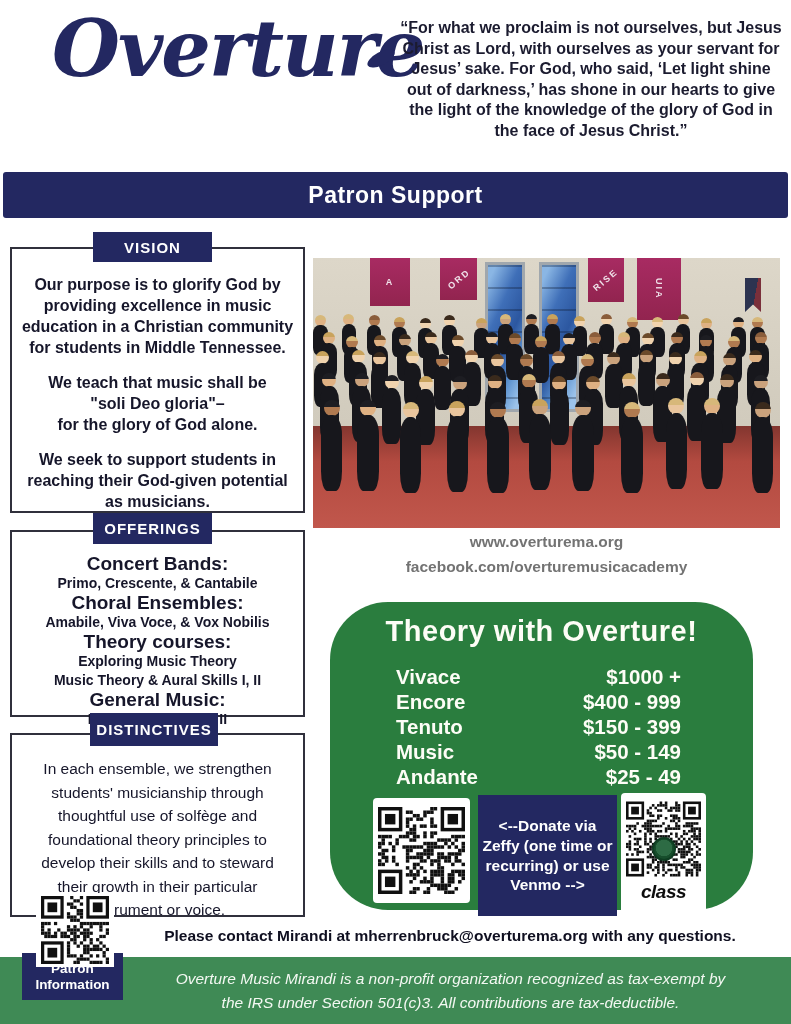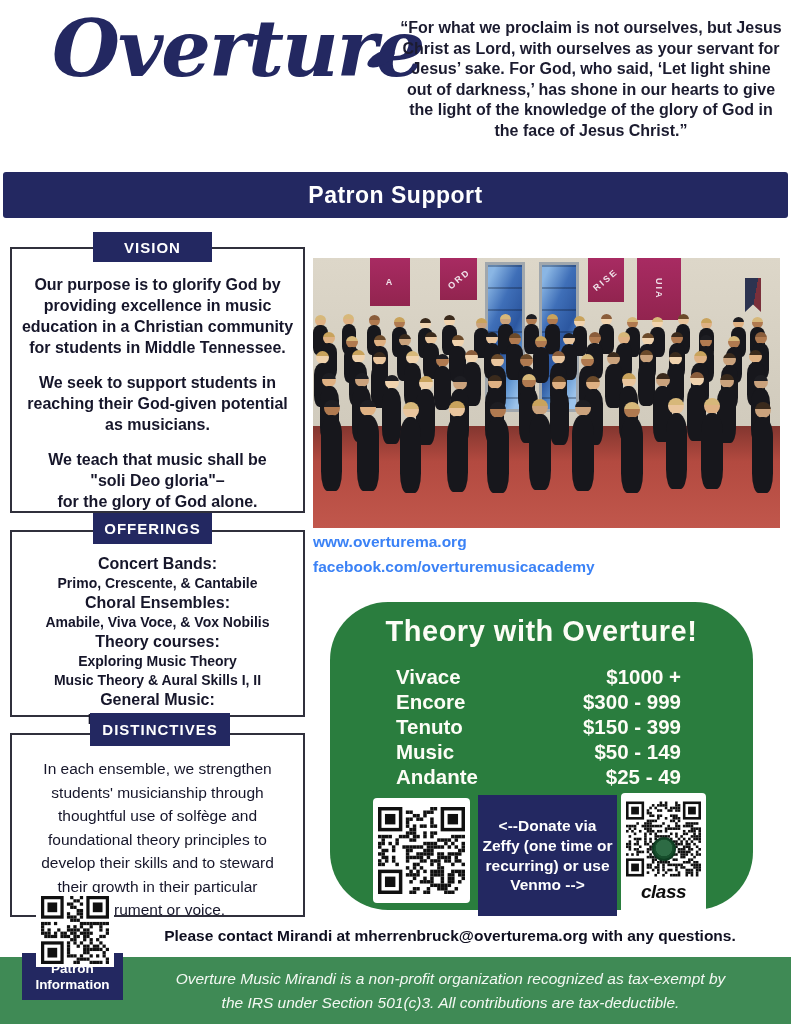--- a/index.html
+++ b/index.html
@@ -23,28 +23,28 @@
   .banner{position:absolute;left:3px;top:172px;width:785px;height:46px;background:var(--navy);
     border-radius:3px;display:flex;align-items:center;justify-content:center;
     color:#fff;font-size:23px;font-weight:700;letter-spacing:.5px;}
 
   
   .sec-label{position:absolute;background:var(--navy);color:#fff;display:flex;
     align-items:center;justify-content:center;font-weight:700;font-size:15px;
     letter-spacing:1px;z-index:3;}
   .lbl-vision{left:93px;top:232px;width:119px;height:30px;}
   .lbl-offerings{left:93px;top:513px;width:119px;height:31px;}
-  .lbl-distinctives{left:90px;top:713px;width:140px;height:33px;}
+  .lbl-distinctives{left:90px;top:713px;width:128px;height:33px;}
   .wbox{position:absolute;left:10px;width:295px;background:#fff;border:2px solid #30303c;
     box-sizing:border-box;text-align:center;z-index:2;}
   .box-vision{top:247px;height:266px;padding-top:25px;}
   .box-vision p{margin:0 6px 14px 6px;font-size:16px;font-weight:700;line-height:21px;
     white-space:pre-line;}
   .box-offerings{top:530px;height:187px;padding-top:22px;}
-  .off-head{font-size:16px;font-weight:700;line-height:20px;}
+  .off-head{font-size:19px;font-weight:700;line-height:20px;}
   .off-detail{font-size:14px;font-weight:700;line-height:19px;white-space:pre-line;}
   .box-distinctives{top:733px;height:184px;padding:22px 18px 0 18px;}
   .box-distinctives p{margin:0;font-size:15.5px;font-weight:400;line-height:23.5px;}
 
   
   .photo{position:absolute;left:313px;top:258px;width:467px;height:270px;overflow:hidden;
     background:linear-gradient(#ddd7c9,#d2ccbe 55%,#cbc5b7);}
   .pwindow{position:absolute;top:4px;width:40px;height:150px;background:#a0a7ad;padding:3px;box-sizing:border-box;}
   .pwindow .glass{width:100%;height:100%;
     background:repeating-linear-gradient(180deg,rgba(10,20,40,.30) 0 2px,rgba(255,255,255,0) 2px 22px),
@@ -61,22 +61,22 @@
     background:linear-gradient(100deg,#2c3350 60%,#7a2f3a 60%);
     clip-path:polygon(0 0,100% 0,100% 100%,50% 78%,0 100%);}
   .pfloor{position:absolute;left:0;top:168px;width:100%;height:102px;
     background:linear-gradient(#83362f,#b34a40 35%,#c1574c);}
   .ppl{position:absolute;inset:0;}
   .person{position:absolute;}
   .person .head{border-radius:50%;margin:0 auto;}
   .person .body{background:#17171c;margin:-1px auto 0 auto;border-radius:45% 45% 30% 30%/26%;}
 
   
-  .links{position:absolute;left:313px;top:530px;width:467px;
-    font-size:15.5px;font-weight:600;line-height:23px;color:#3b82f6;}
+  .links{position:absolute;left:313px;top:530px;width:467px;text-align:center;
+    font-size:15.5px;font-weight:600;line-height:23px;color:#737373;}
   .links div{margin-bottom:2px;}
 
   
   .green-box{position:absolute;left:330px;top:602px;width:423px;height:308px;
     background:var(--green-box);border-radius:58px;z-index:2;}
   .gb-title{margin-top:13px;text-align:center;color:#fdfdf6;font-size:29px;font-weight:600;letter-spacing:.5px;}
   .tiers{margin:16px 72px 0 66px;}
   .tier-row{display:flex;justify-content:space-between;color:#fdfdf6;
     font-size:20.5px;font-weight:700;line-height:25px;}
   .qr-white{position:absolute;background:#fff;border-radius:4px;padding:5px;box-sizing:border-box;}
@@ -115,24 +115,24 @@
 
   <div class="logo-script">Overture</div>
   <div class="logo-swash"></div>
   <div class="quote">“For what we proclaim is not ourselves, but Jesus Christ as Lord, with ourselves as your servant for Jesus’ sake. For God, who said, ‘Let light shine out of darkness,’ has shone in our hearts to give the light of the knowledge of the glory of God in the face of Jesus Christ.”</div>
 
   <div class="banner">Patron Support</div>
 
   <div class="sec-label lbl-vision">VISION</div>
   <div class="wbox box-vision">
     <p>Our purpose is to glorify God by providing excellence in music education in a Christian community for students in Middle Tennessee.</p>
-    <p>We seek to support students in reaching their God-given potential as musicians.</p>
     <p>We teach that music shall be
 "soli Deo gloria"–
 for the glory of God alone.</p>
+    <p>We seek to support students in reaching their God-given potential as musicians.</p>
   </div>
 
   <div class="sec-label lbl-offerings">OFFERINGS</div>
   <div class="wbox box-offerings">
     <div class="off-head">Concert Bands:</div>
     <div class="off-detail">Primo, Crescente, &amp; Cantabile</div>
     <div class="off-head">Choral Ensembles:</div>
     <div class="off-detail">Amabile, Viva Voce, &amp; Vox Nobilis</div>
     <div class="off-head">Theory courses:</div>
     <div class="off-detail">Exploring Music Theory
@@ -482,21 +482,21 @@
 
   <div class="green-box">
     <div class="gb-title">Theory with Overture!</div>
     <div class="tiers">
       <div class="tier-row">
         <span>Vivace</span>
         <span>$1000 +</span>
       </div>
       <div class="tier-row">
         <span>Encore</span>
-        <span>$300 - 999</span>
+        <span>$400 - 999</span>
       </div>
       <div class="tier-row">
         <span>Tenuto</span>
         <span>$150 - 399</span>
       </div>
       <div class="tier-row">
         <span>Music</span>
         <span>$50 - 149</span>
       </div>
       <div class="tier-row">

